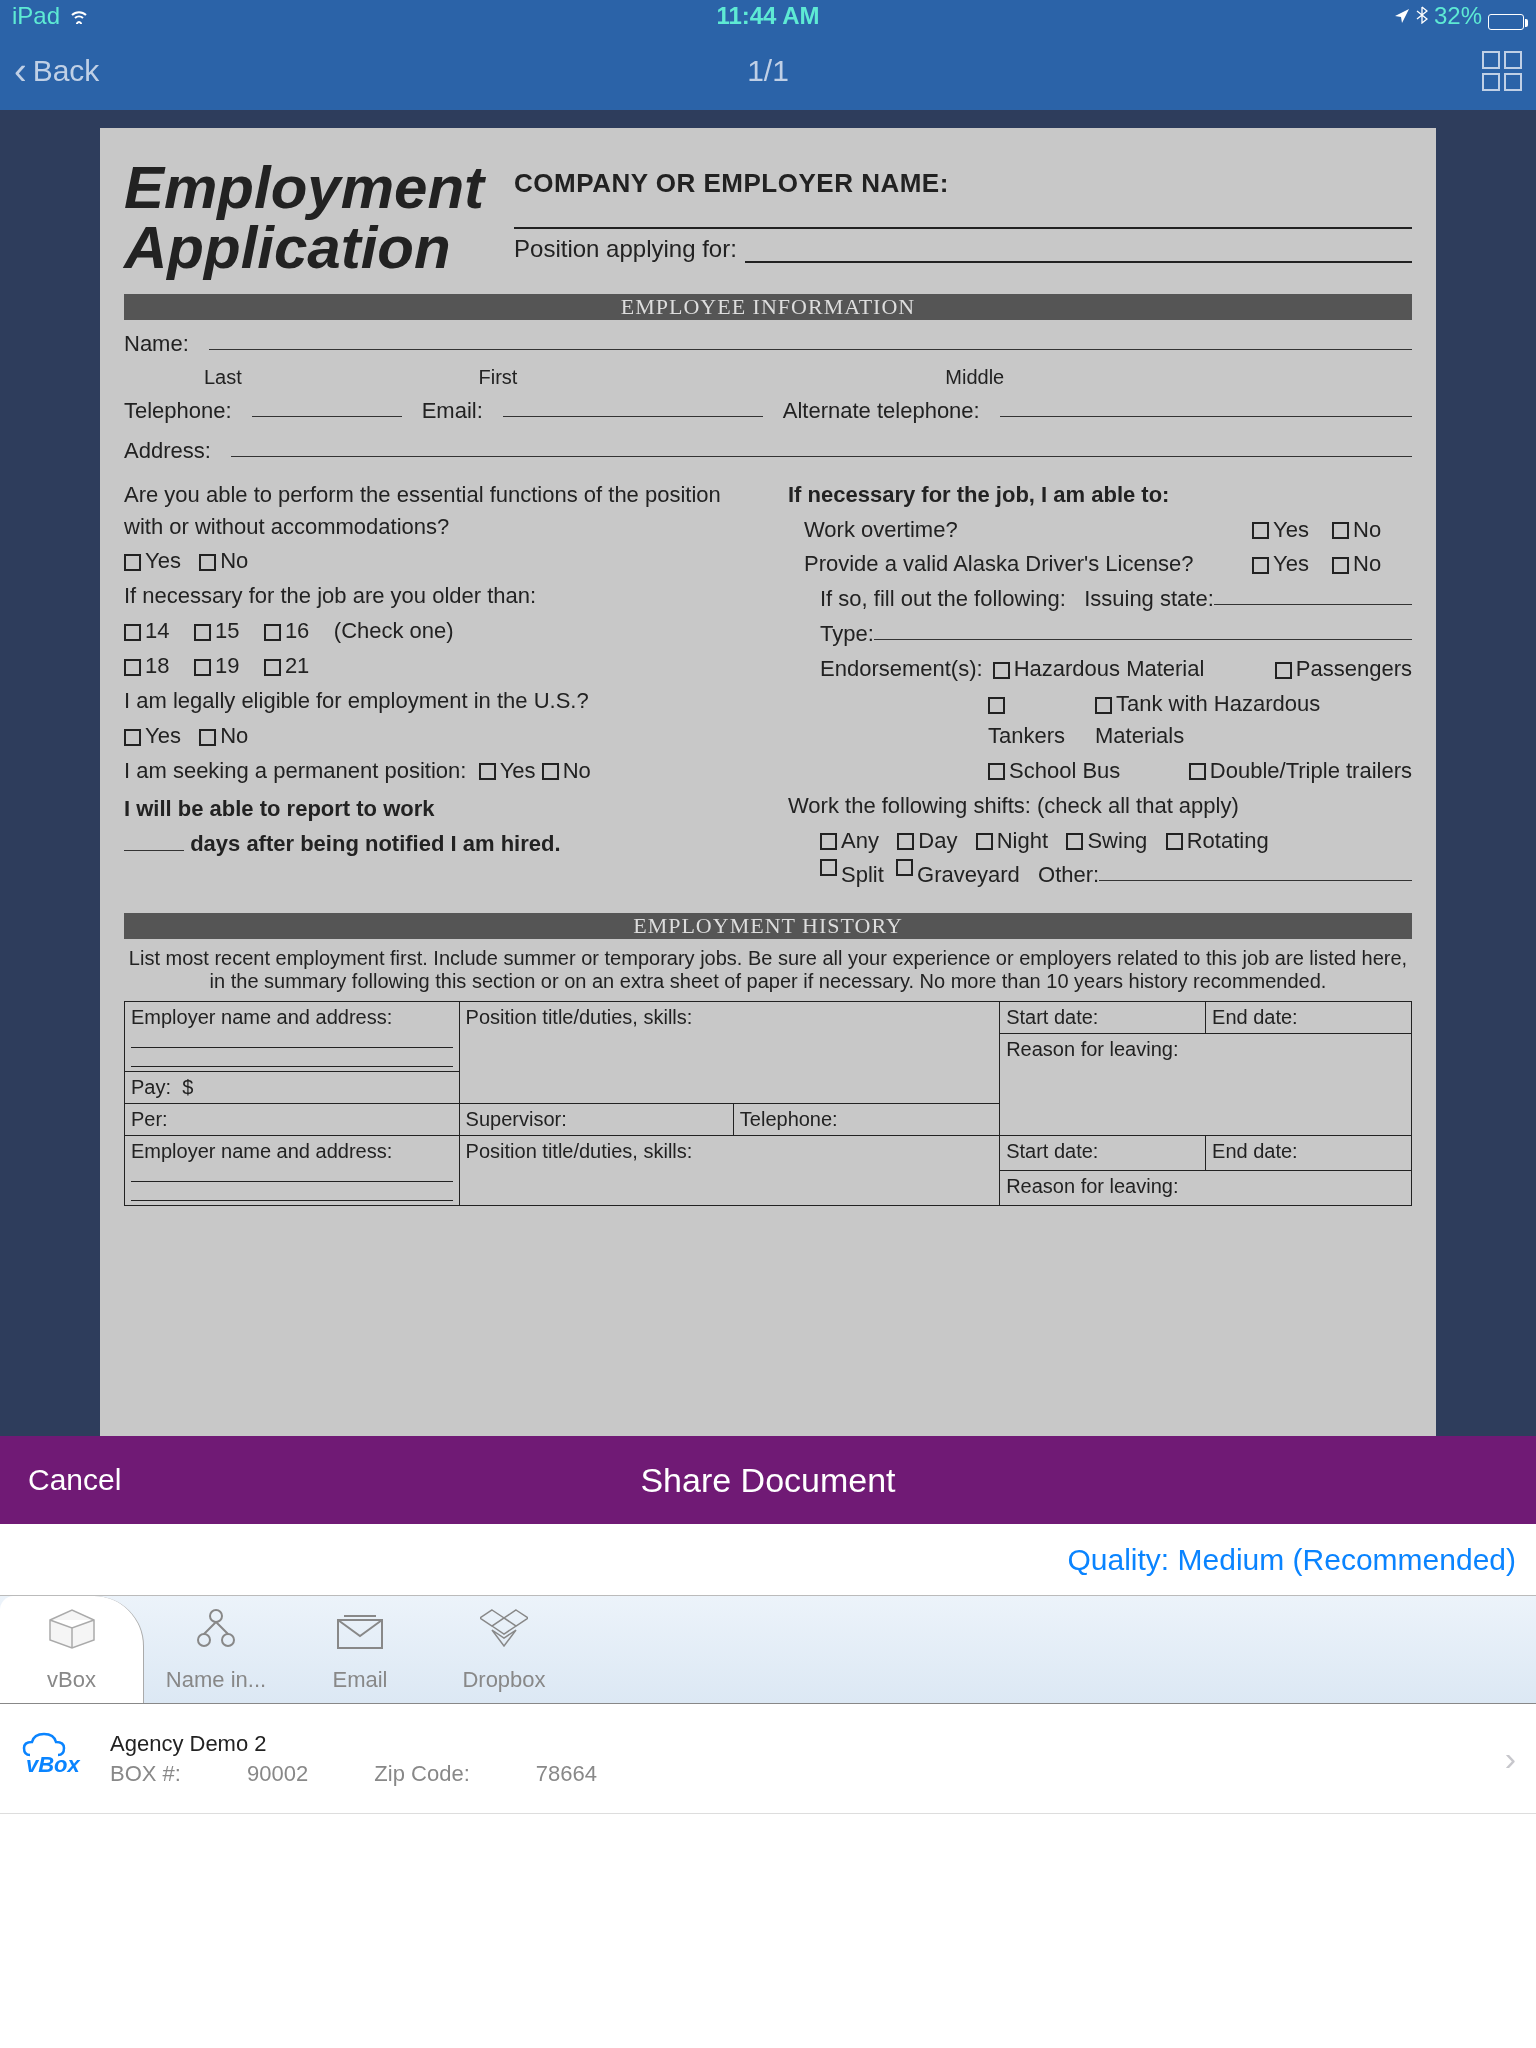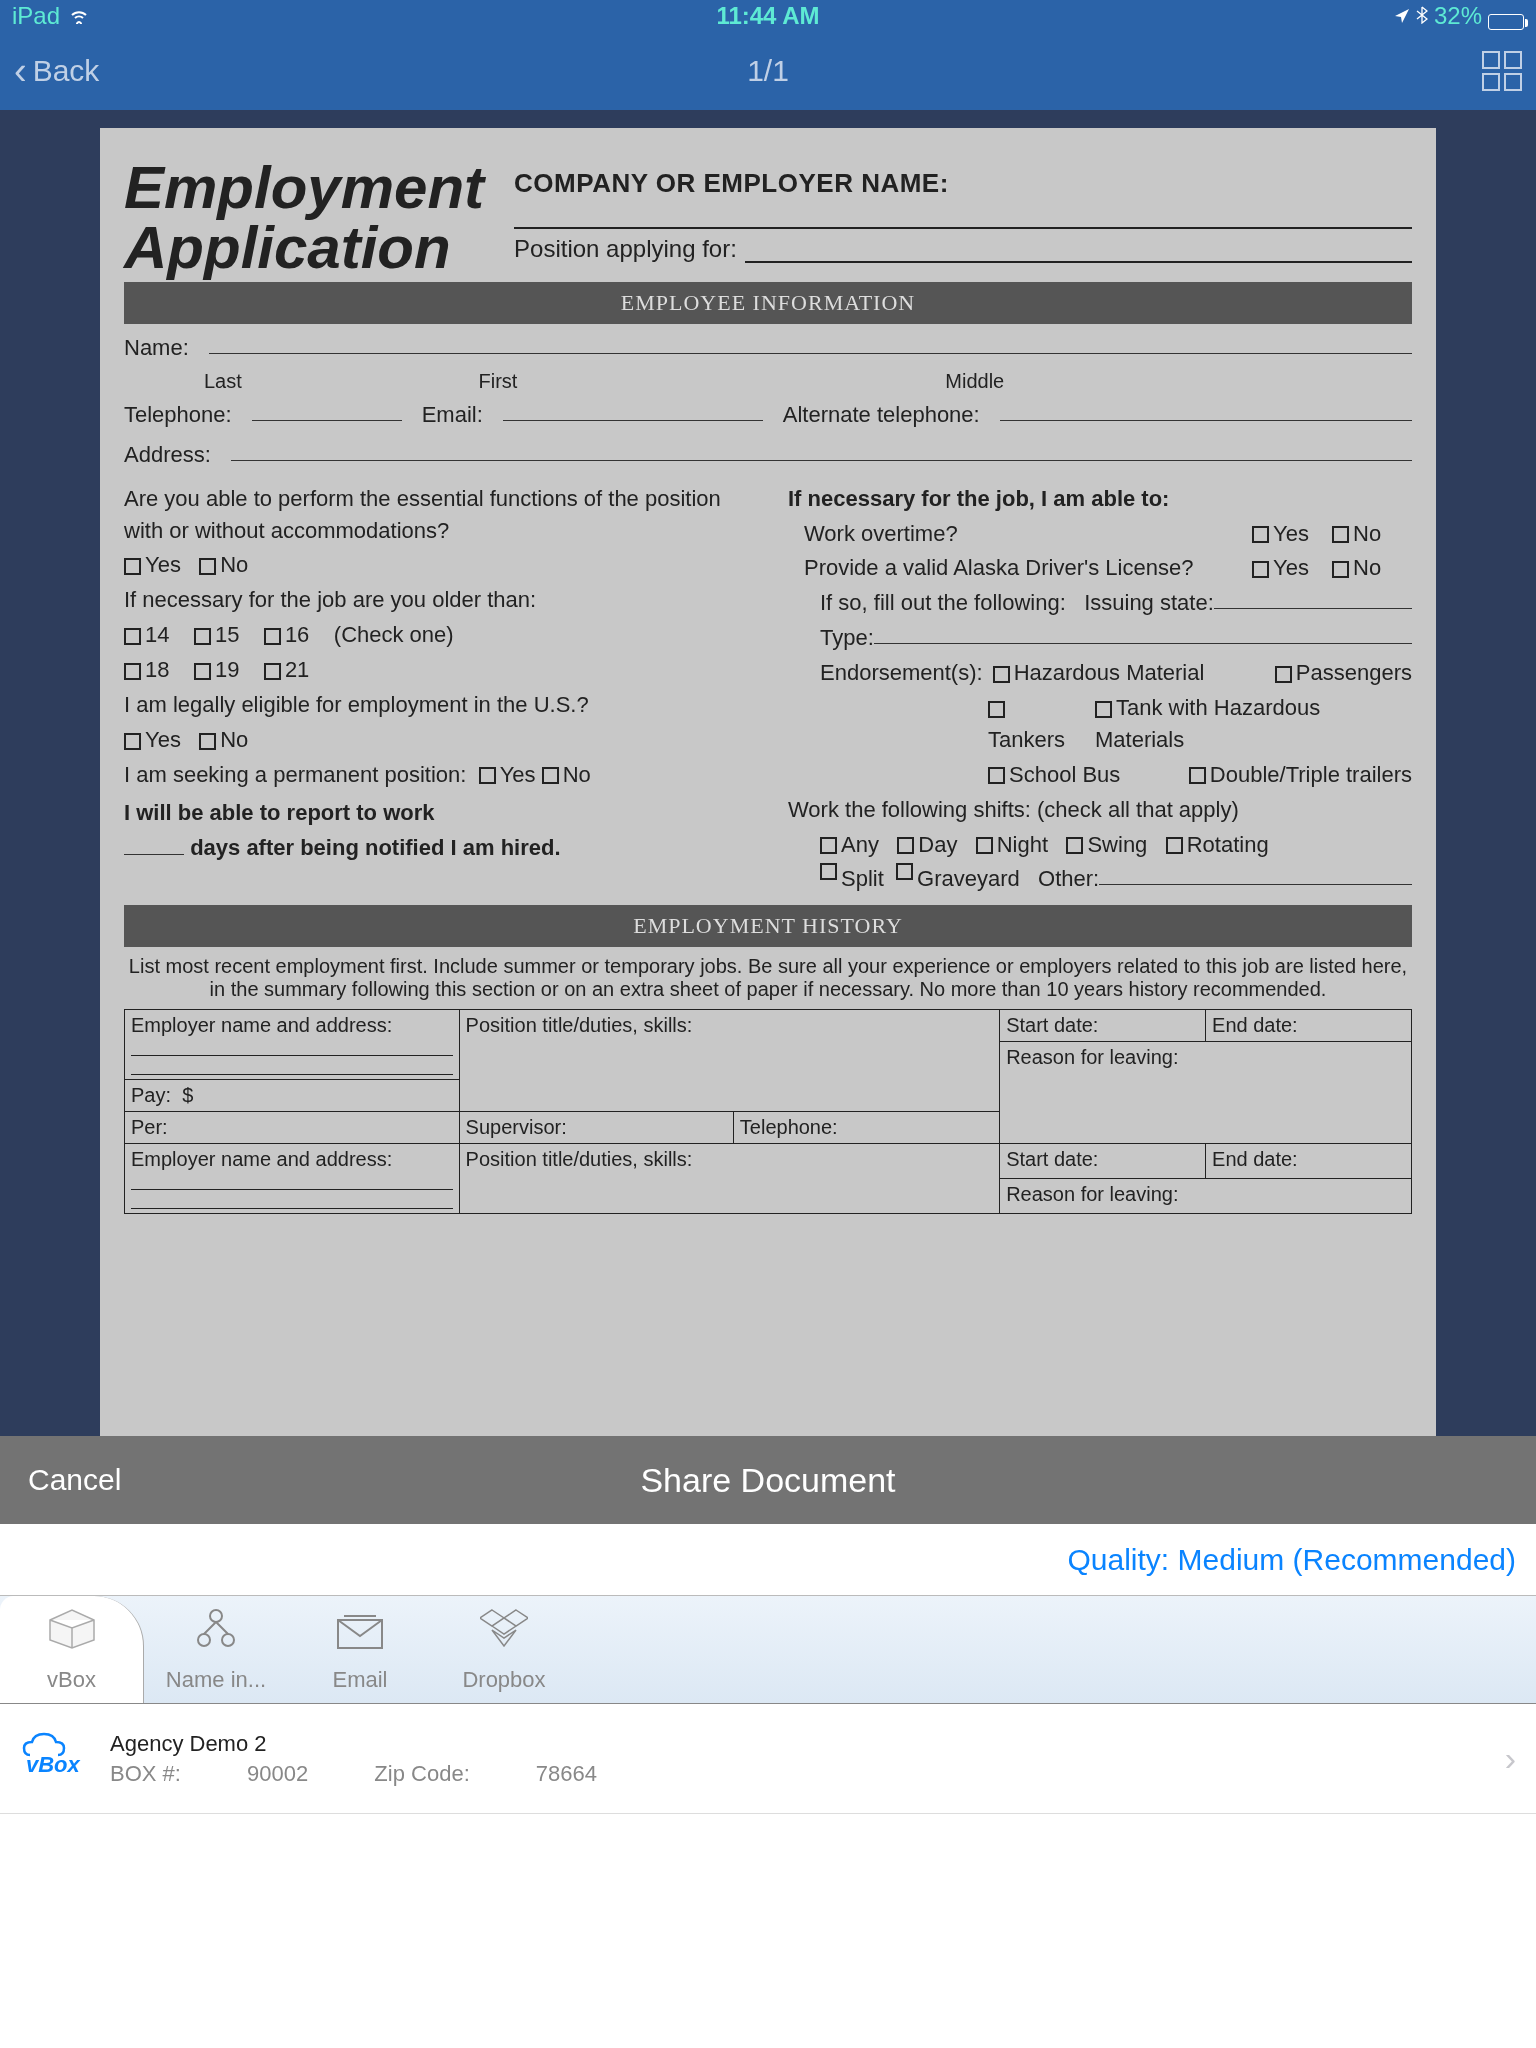--- a/index.html
+++ b/index.html
@@ -26,38 +26,38 @@
   
   .doc-area { background: #2e3d5c; padding: 18px 100px 0; height: 1326px; overflow: hidden; }
   .doc-page { background: #c8c8c8; width: 100%; height: 100%; padding: 30px 24px; color: #222; font-family: Arial, sans-serif; }
   .doc-title { display: flex; align-items: flex-start; gap: 30px; }
   .doc-title h1 { font-style: italic; font-weight: 900; font-size: 60px; line-height: 1.0; }
   .doc-title-right { flex: 1; padding-top: 10px; }
   .doc-title-right .company { font-weight: 900; font-size: 26px; letter-spacing: 0.5px; }
   .doc-title-right .pos-line { border-top: 2px solid #222; margin-top: 28px; padding-top: 6px; font-size: 24px; display: flex; }
   .doc-title-right .pos-line span:last-child { flex:1; border-bottom: 2px solid #222; margin-left: 8px; }
   
-  .section-banner { background: #555; color: #ddd; font-size: 22px; text-align: center; padding: 8px 0; margin: 4px 0 8px; letter-spacing: 1px; font-family: serif; }
+  .section-banner { background: #555; color: #ddd; font-size: 22px; text-align: center; padding: 0 0; margin: 16px 0 8px; letter-spacing: 1px; font-family: serif; }
   
   .form-body { font-size: 22px; line-height: 1.45; }
   .form-row { display: flex; gap: 20px; margin-bottom: 2px; }
   .underline { border-bottom: 1.5px solid #333; flex: 1; min-width: 40px; height: 22px; }
   .sublabel { font-size: 20px; }
   .cb { display: inline-block; width: 17px; height: 17px; border: 2px solid #222; vertical-align: middle; margin-right: 4px; }
   .two-col { display: flex; gap: 40px; }
   .two-col > div { flex: 1; }
   .bold { font-weight: 700; }
   .tight div { margin-bottom: 3px; }
   
   .hist-instruct { font-size: 20px; margin: 8px 0; text-align: center; }
   .hist-table { width: 100%; border-collapse: collapse; font-size: 20px; }
   .hist-table td { border: 1.5px solid #222; padding: 4px 6px; vertical-align: top; }
   
   
-  .share-header { background: #737373; height: 88px; display: flex; align-items: center; padding: 0 28px; color: #fff; font-size: 30px; }
+  .share-header { background: #701a75; height: 88px; display: flex; align-items: center; padding: 0 28px; color: #fff; font-size: 30px; }
   .share-header .cancel { flex: 1; }
   .share-header .title { flex: 2; text-align: center; font-size: 34px; }
   .share-header .spacer { flex: 1; }
   
   .quality-row { background: #fff; height: 72px; display: flex; align-items: center; justify-content: flex-end; padding: 0 20px; font-size: 30px; color: #0a84ff; border-bottom: 1px solid #bbb; }
   
   .tabs-row { background: linear-gradient(#ecf3fa, #dce8f4); height: 108px; display: flex; align-items: flex-end; border-bottom: 1.5px solid #888; position: relative; }
   .tab { width: 144px; display: flex; flex-direction: column; align-items: center; justify-content: flex-end; gap: 8px; height: 100%; padding-bottom: 10px; color: #888; font-size: 22px; }
   .tab.active { background: #fff; border-radius: 14px 50px 0 0; color: #888; border-right: 1px solid #aaa; z-index: 2; }
   .tab-icon { font-size: 40px; color: #888; }

